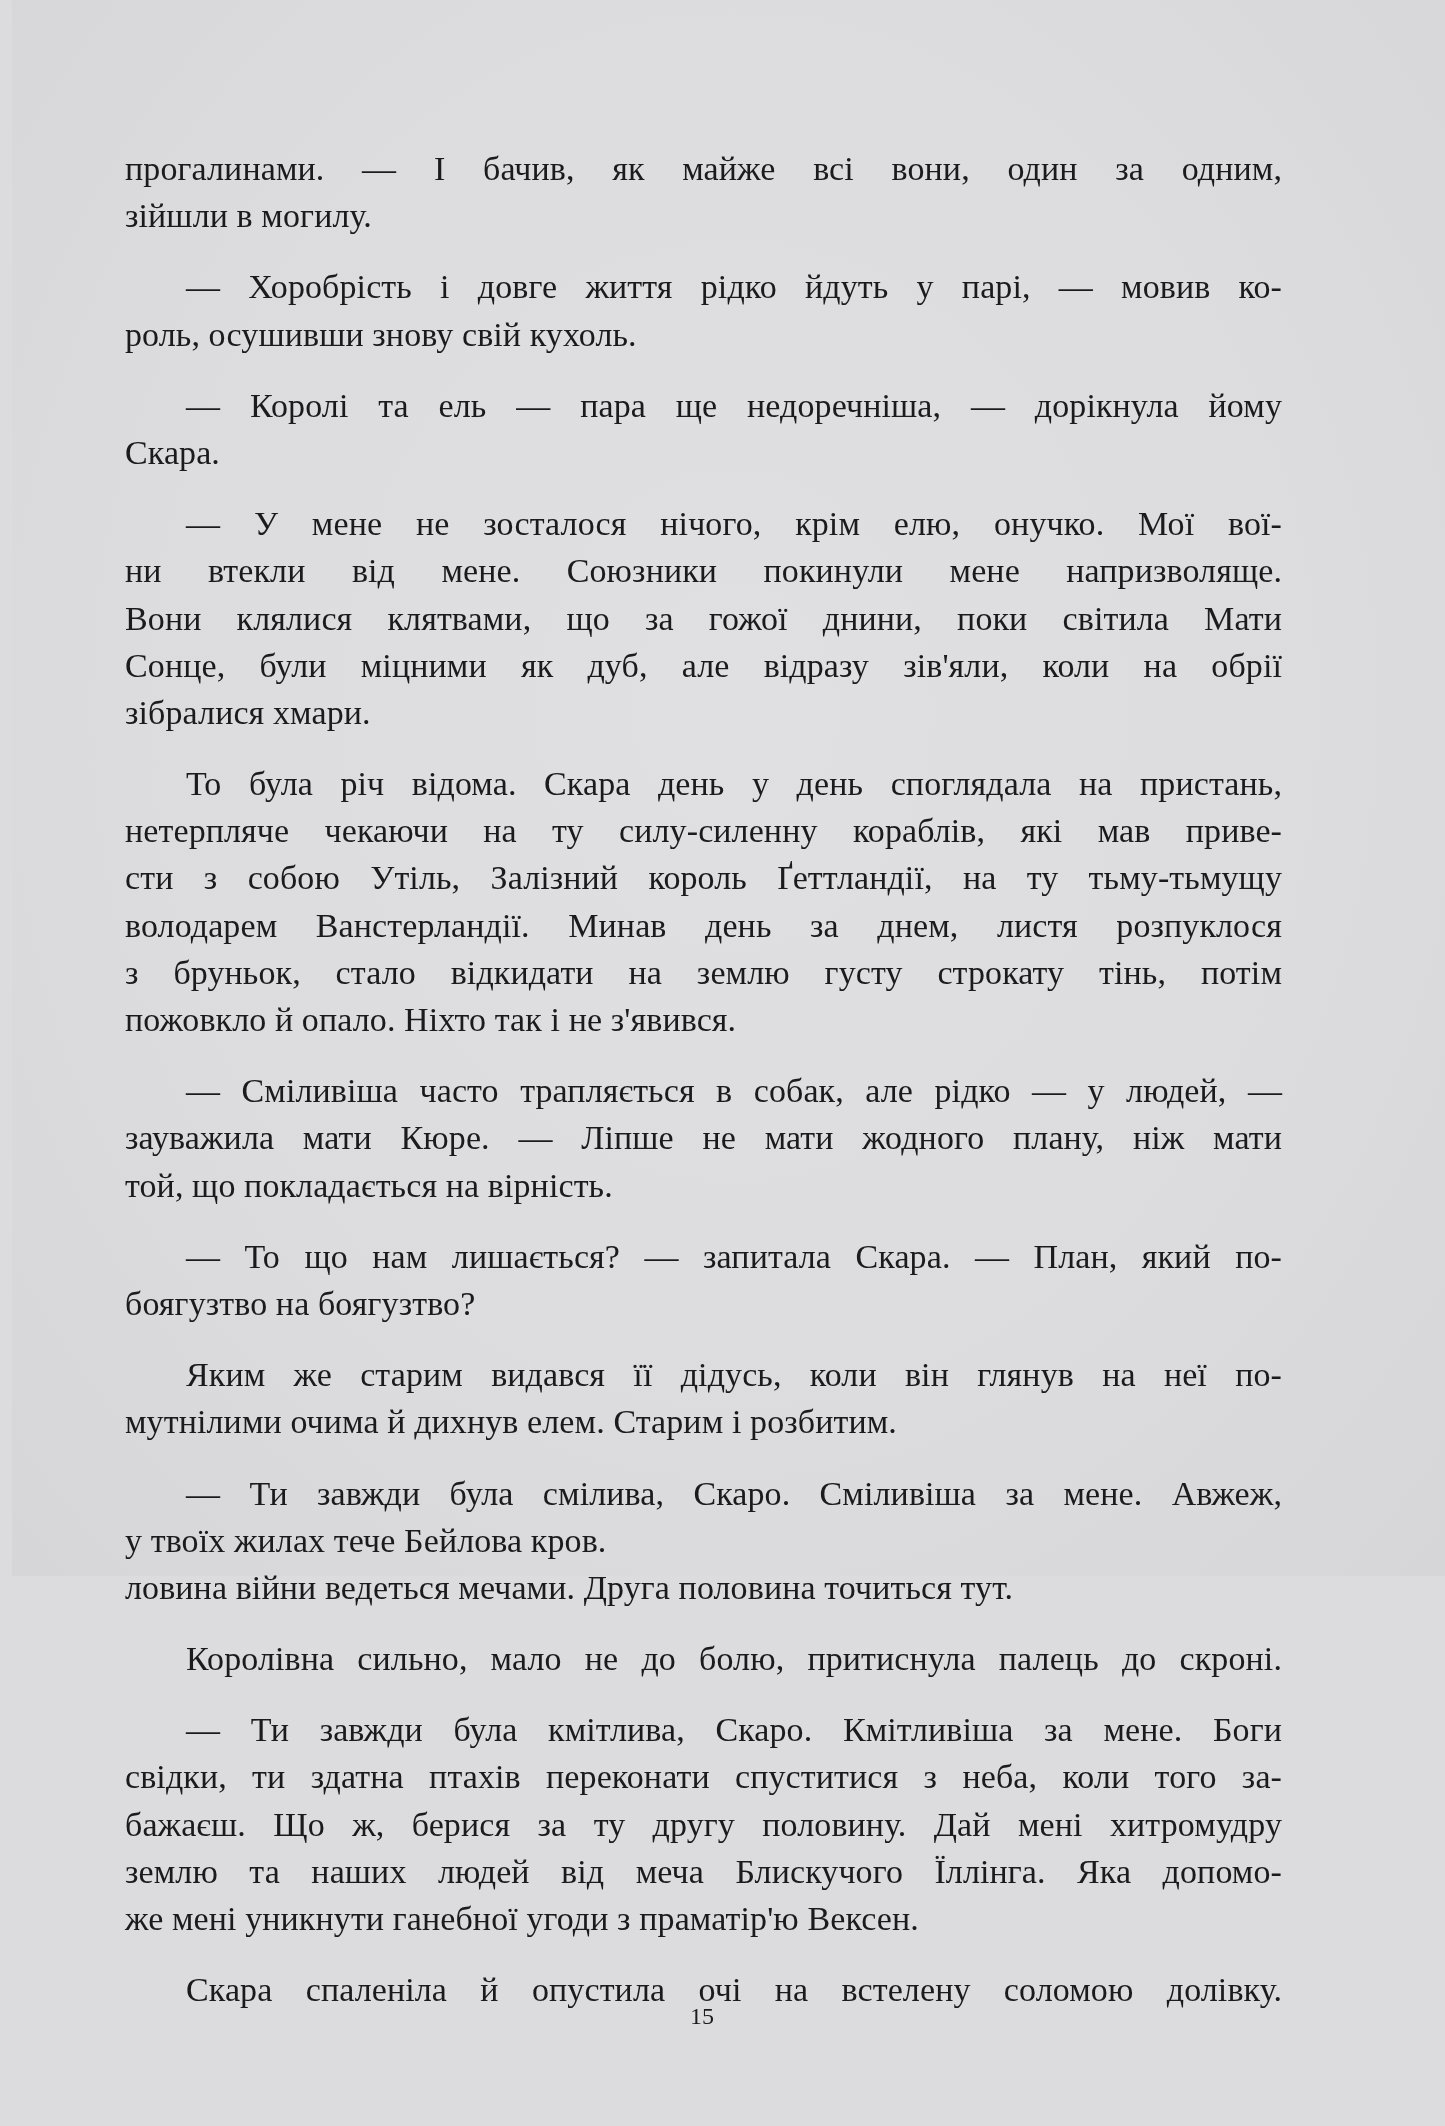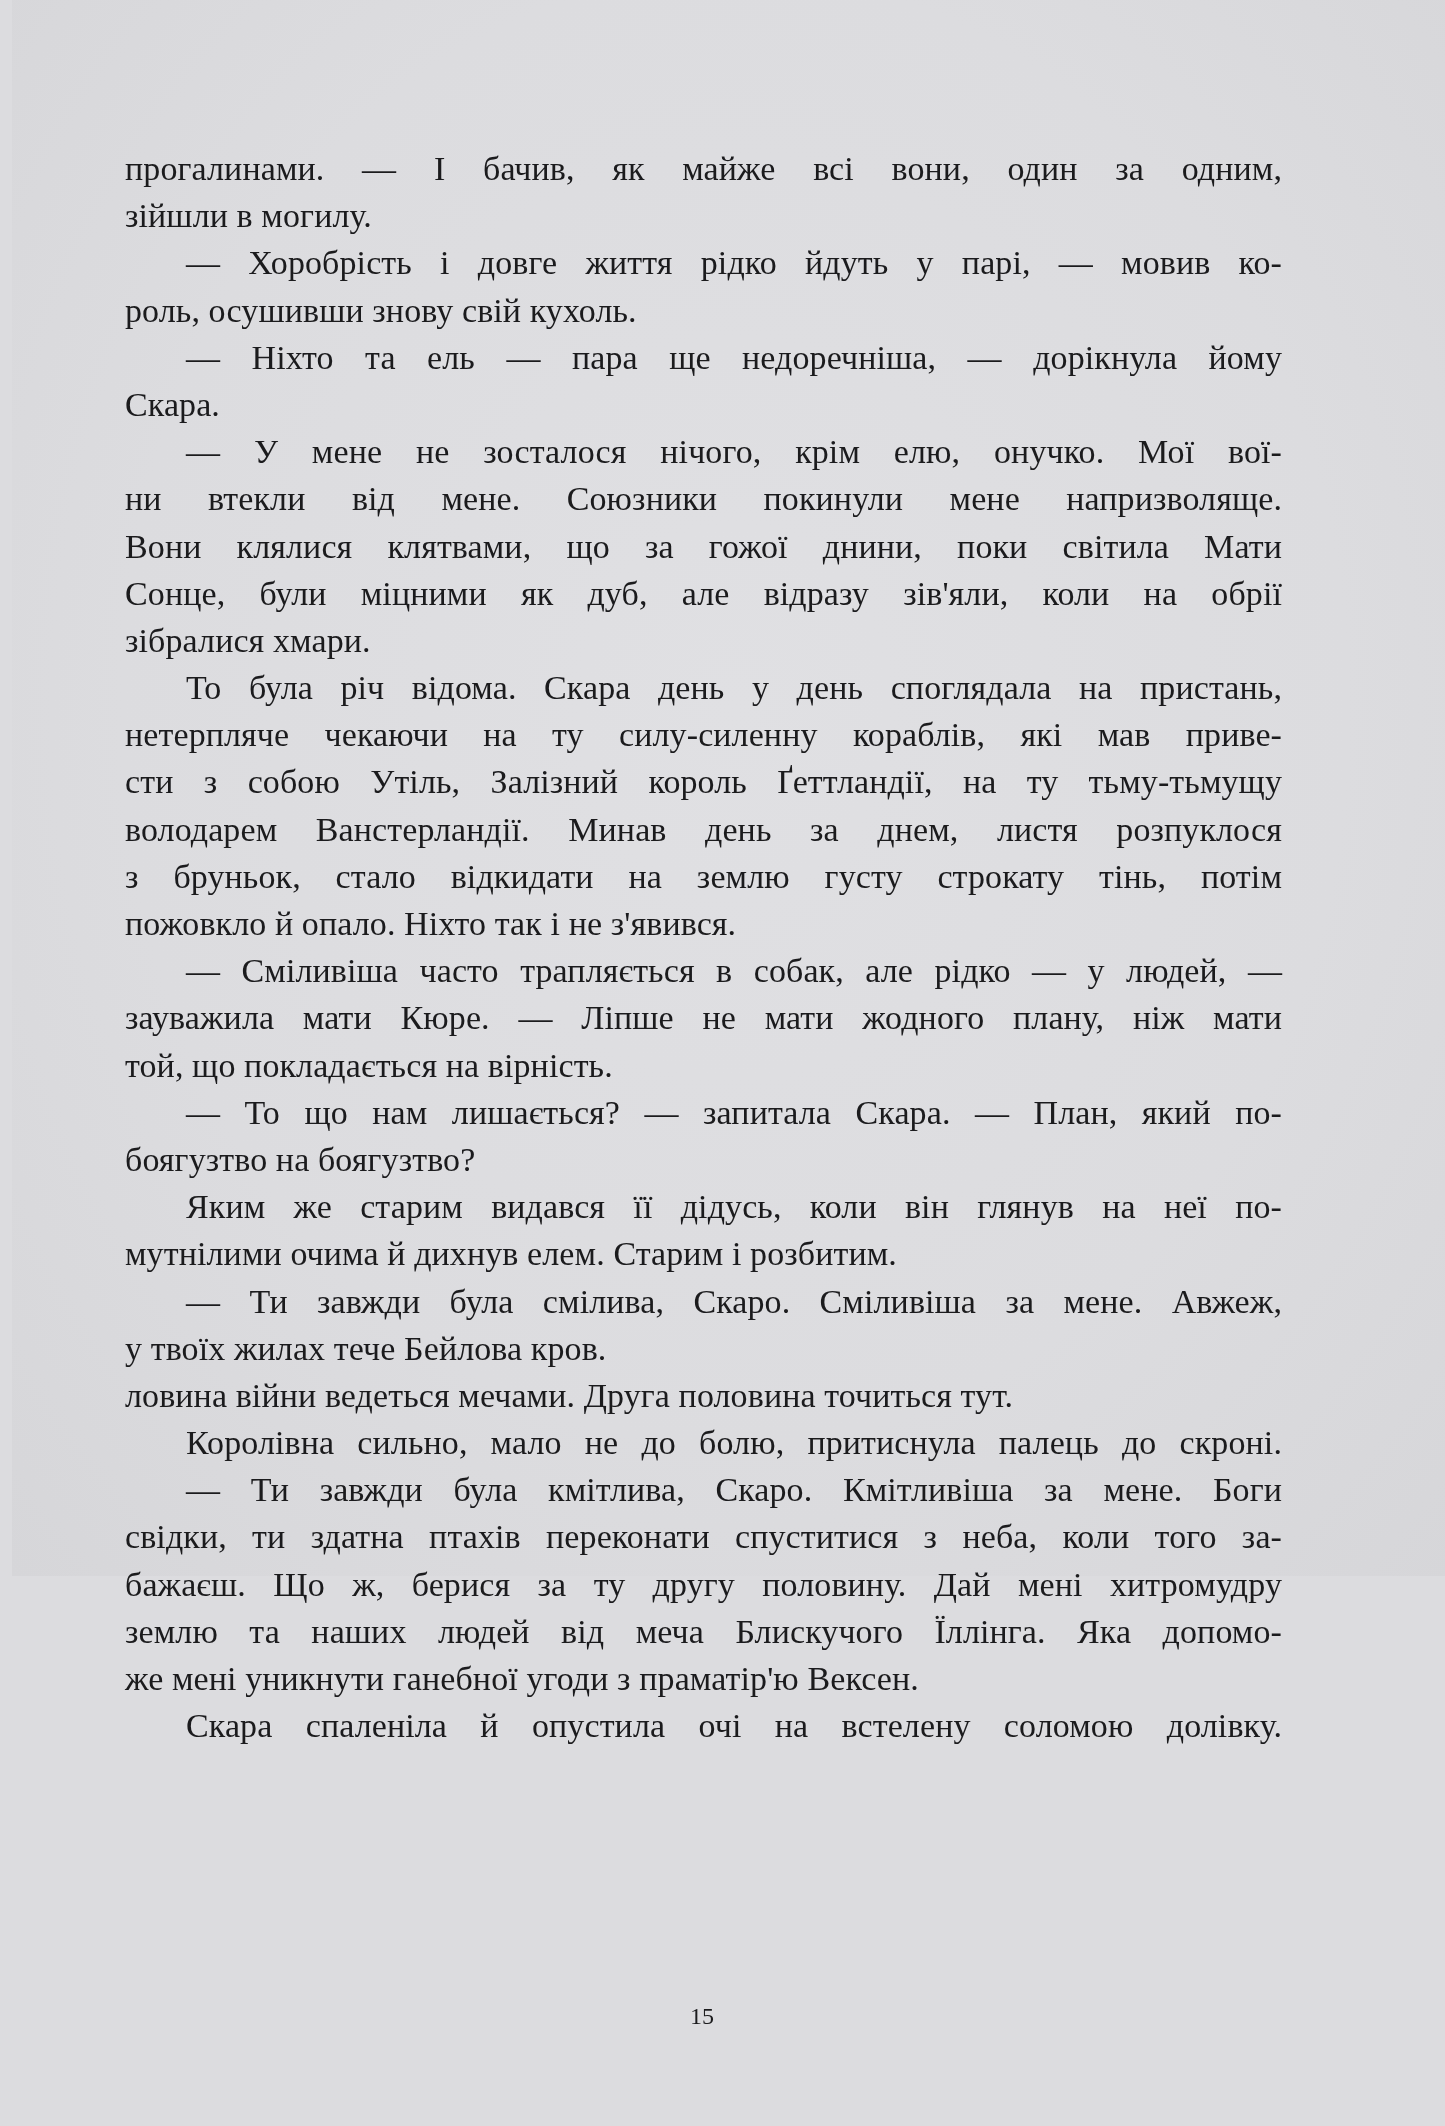--- a/index.html
+++ b/index.html
@@ -32,20 +32,21 @@
     height: 47.2px;
     line-height: 47.2px;
     font-size: 34px;
     white-space: nowrap;
     text-align: justify;
     text-align-last: justify;
     letter-spacing: 0.1px;
   }
   .line.indent {
     padding-left: 61px;
+    margin-top: 24px;
   }
   .line.last {
     text-align-last: left;
   }
   .page-number {
     position: absolute;
     left: 0;
     width: 1380px;
     top: 1998px;
     text-align: center;
@@ -56,21 +57,21 @@
 </style>
 </head>
 <body>
 
 <div class="page">
   <div class="text-block" id="text-block">
       <span class="line">прогалинами. — І бачив, як майже всі вони, один за одним,</span>
       <span class="line last">зійшли в могилу.</span>
       <span class="line indent">— Хоробрість і довге життя рідко йдуть у парі, — мовив ко-</span>
       <span class="line last">роль, осушивши знову свій кухоль.</span>
-      <span class="line indent">— Ніхто та ель — пара ще недоречніша, — дорікнула йому</span>
+      <span class="line indent">— Королі та ель — пара ще недоречніша, — дорікнула йому</span>
       <span class="line last">Скара.</span>
       <span class="line indent">— У мене не зосталося нічого, крім елю, онучко. Мої воï-</span>
       <span class="line">ни втекли від мене. Союзники покинули мене напризволяще.</span>
       <span class="line">Вони клялися клятвами, що за гожої днини, поки світила Мати</span>
       <span class="line">Сонце, були міцними як дуб, але відразу зів'яли, коли на обрії</span>
       <span class="line last">зібралися хмари.</span>
       <span class="line indent">То була річ відома. Скара день у день споглядала на пристань,</span>
       <span class="line">нетерпляче чекаючи на ту силу-силенну кораблів, які мав приве-</span>
       <span class="line">сти з собою Утіль, Залізний король Ґеттландії, на ту тьму-тьмущу</span>
       <span class="line">володарем Ванстерландії. Минав день за днем, листя розпуклося</span>

